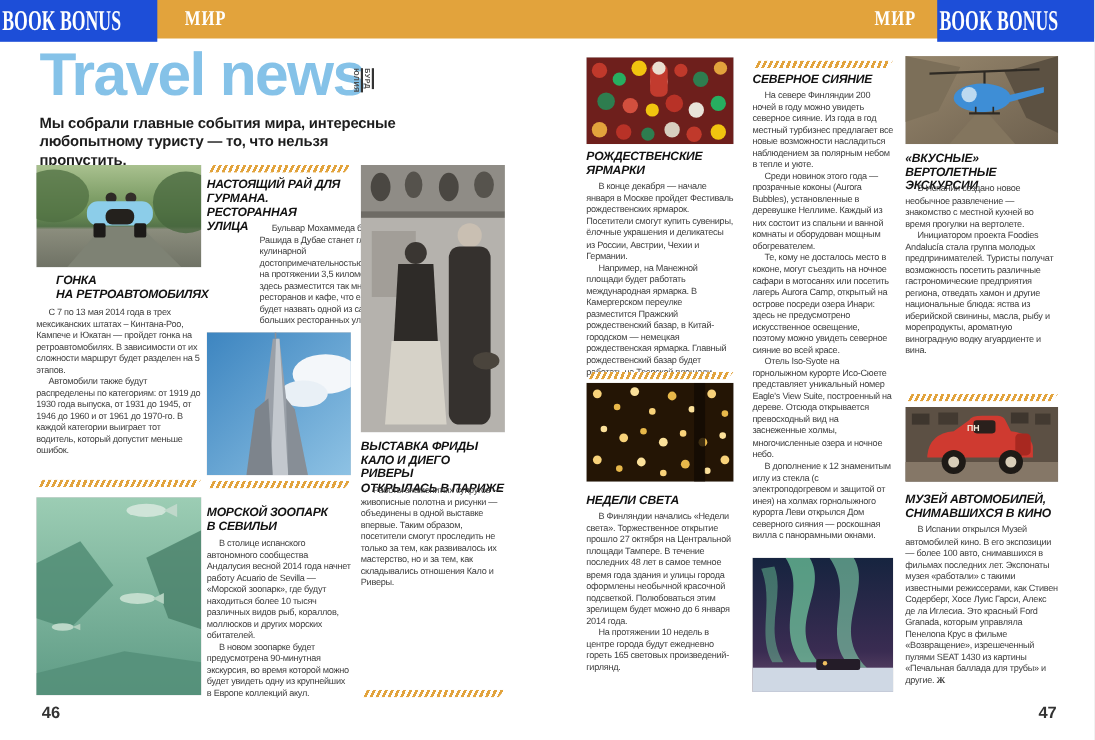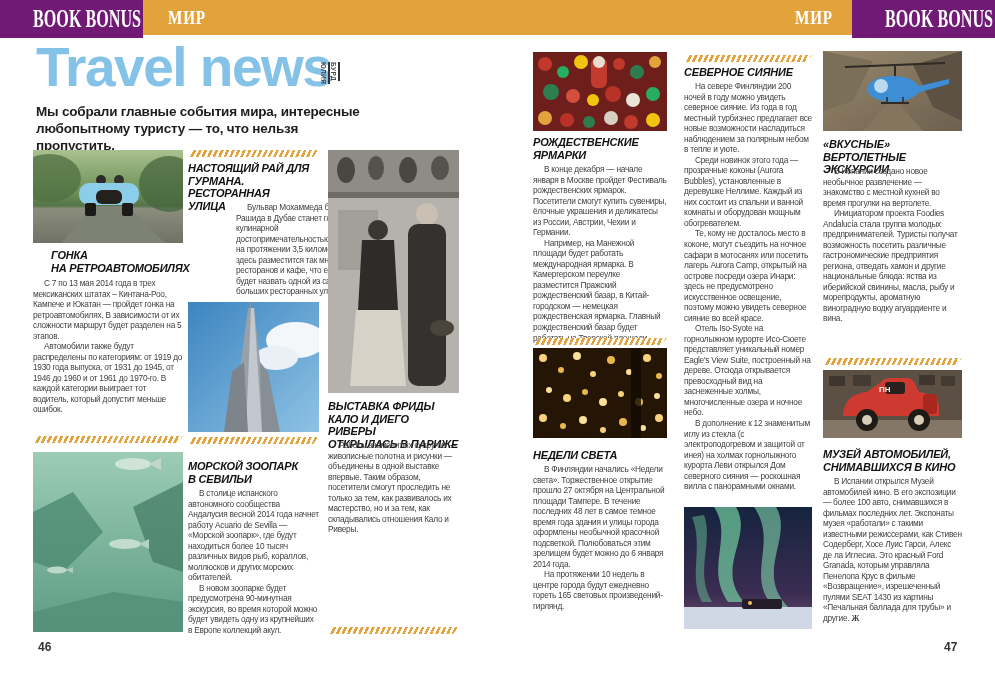--- a/index.html
+++ b/index.html
@@ -1,20 +1,20 @@
 <!DOCTYPE html>
 <html><head>
 <meta charset="utf-8">
 <style>
   html,body{margin:0;padding:0;background:#e8e8e8;}
   .page{position:relative;width:995px;height:673px;background:#fff;overflow:hidden;
         font-family:"Liberation Sans",sans-serif;color:#3f3f3f;}
   
   .bar-orange{position:absolute;left:0;top:0;width:995px;height:35px;background:#e2a33c;}
-  .corner{position:absolute;top:0;height:38px;background:#701a75;display:flex;align-items:center;justify-content:flex-start;}
+  .corner{position:absolute;top:0;height:38px;background:#1d4ed8;display:flex;align-items:center;justify-content:flex-end;}
   .corner.left{left:0;width:143px;}
   .corner.right{left:852px;width:143px;}
   .bb-text{font-family:"Liberation Serif",serif;font-weight:bold;color:#fff;font-size:26px;
            display:inline-block;transform:scaleX(.62);white-space:nowrap;letter-spacing:0;}
   .mir{position:absolute;top:7px;font-family:"Liberation Serif",serif;font-weight:bold;color:#fff;
        font-size:19px;transform:scaleX(.8);transform-origin:0 0;letter-spacing:1px;}
   .mir.left{left:168px;}
   .mir.right{left:795px;}
   
   .title{position:absolute;left:36px;top:40px;font-size:55px;font-weight:bold;color:#85c2e8;
@@ -29,21 +29,21 @@
   .col{position:absolute;}
   .head{font-size:11px;font-weight:bold;color:#121212;line-height:1.15;letter-spacing:-.2px;
         white-space:pre-line;margin:0;font-style:italic;}
   .col p{margin:0;font-size:8.3px;line-height:1.27;letter-spacing:-.25px;text-indent:11px;}
   .abs{position:absolute;left:0;}
   .photo{position:absolute;left:0;overflow:hidden;background:#ccc;}
   .photo svg{display:block;width:100%;height:100%;}
   .stripe{position:absolute;left:0;height:7px;
           background:repeating-linear-gradient(115deg,#e2a33c 0 2.5px,#fff 2.5px 5px);
           clip-path:polygon(6px 0,100% 0,calc(100% - 6px) 100%,0 100%);}
-  .folio{position:absolute;top:640px;font-size:12px;font-weight:bold;color:#333;}
+  .folio{position:absolute;top:640px;font-size:15px;font-weight:bold;color:#333;}
   .folio.l{left:38px;}
   .folio.r{left:944px;}
   .endmark{font-family:"Liberation Serif",serif;font-weight:bold;font-size:8px;color:#3f3f3f;}
 </style>
 </head>
 <body>
 
 <div class="page">
 
   <div class="bar-orange"></div>

